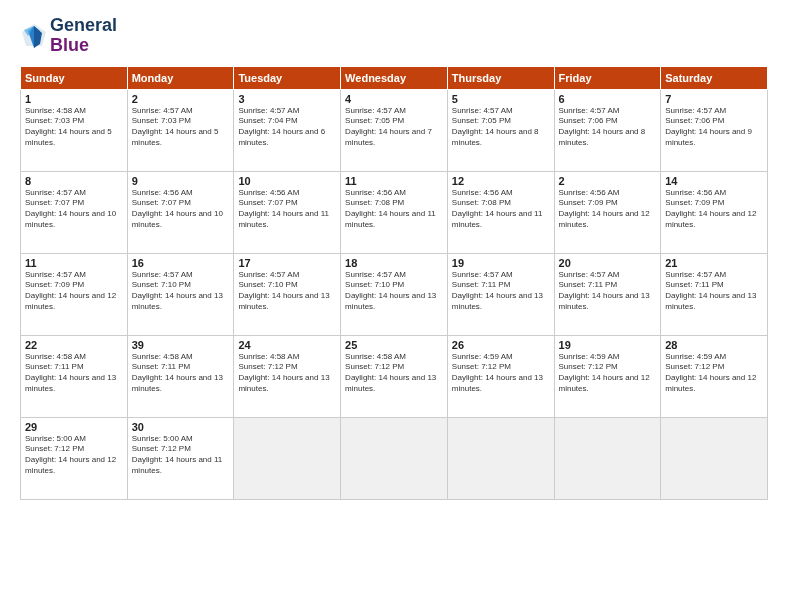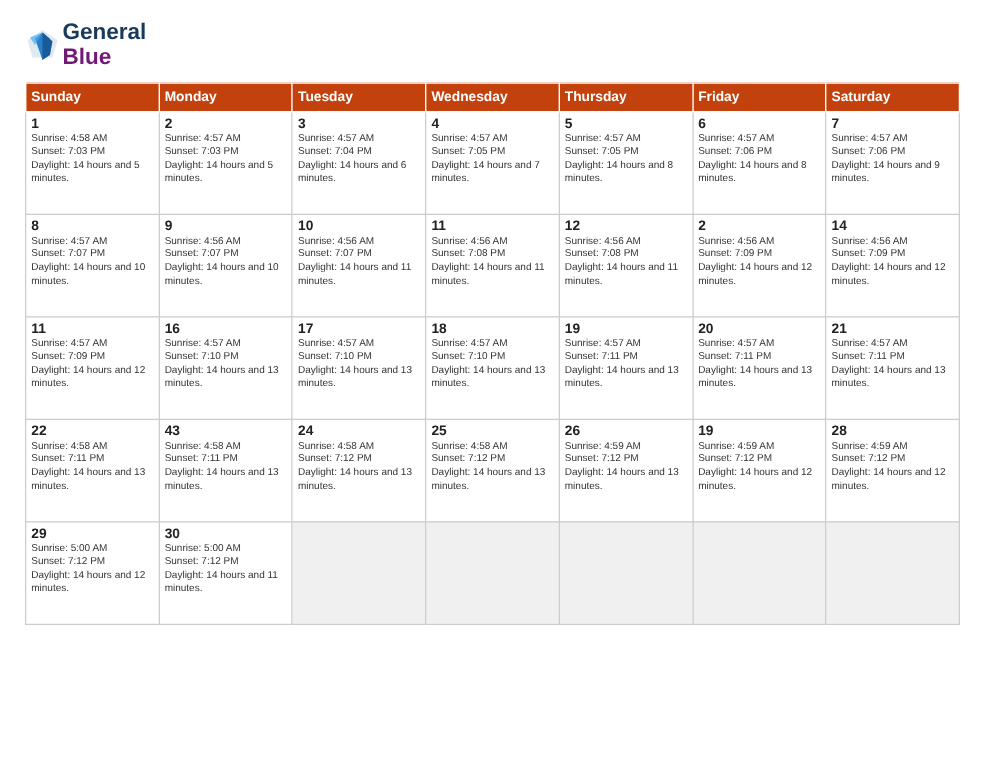--- a/index.html
+++ b/index.html
@@ -303,21 +303,21 @@
         <tr>
           <td>
     <span class="day-num">22</span>
     <div class="day-info">
       Sunrise: 4:58 AM<br>
       Sunset: 7:11 PM<br>
       Daylight: 14 hours and 13 minutes.
     </div>
   </td>
           <td>
-    <span class="day-num">43</span>
+    <span class="day-num">39</span>
     <div class="day-info">
       Sunrise: 4:58 AM<br>
       Sunset: 7:11 PM<br>
       Daylight: 14 hours and 13 minutes.
     </div>
   </td>
           <td>
     <span class="day-num">24</span>
     <div class="day-info">
       Sunrise: 4:58 AM<br>

